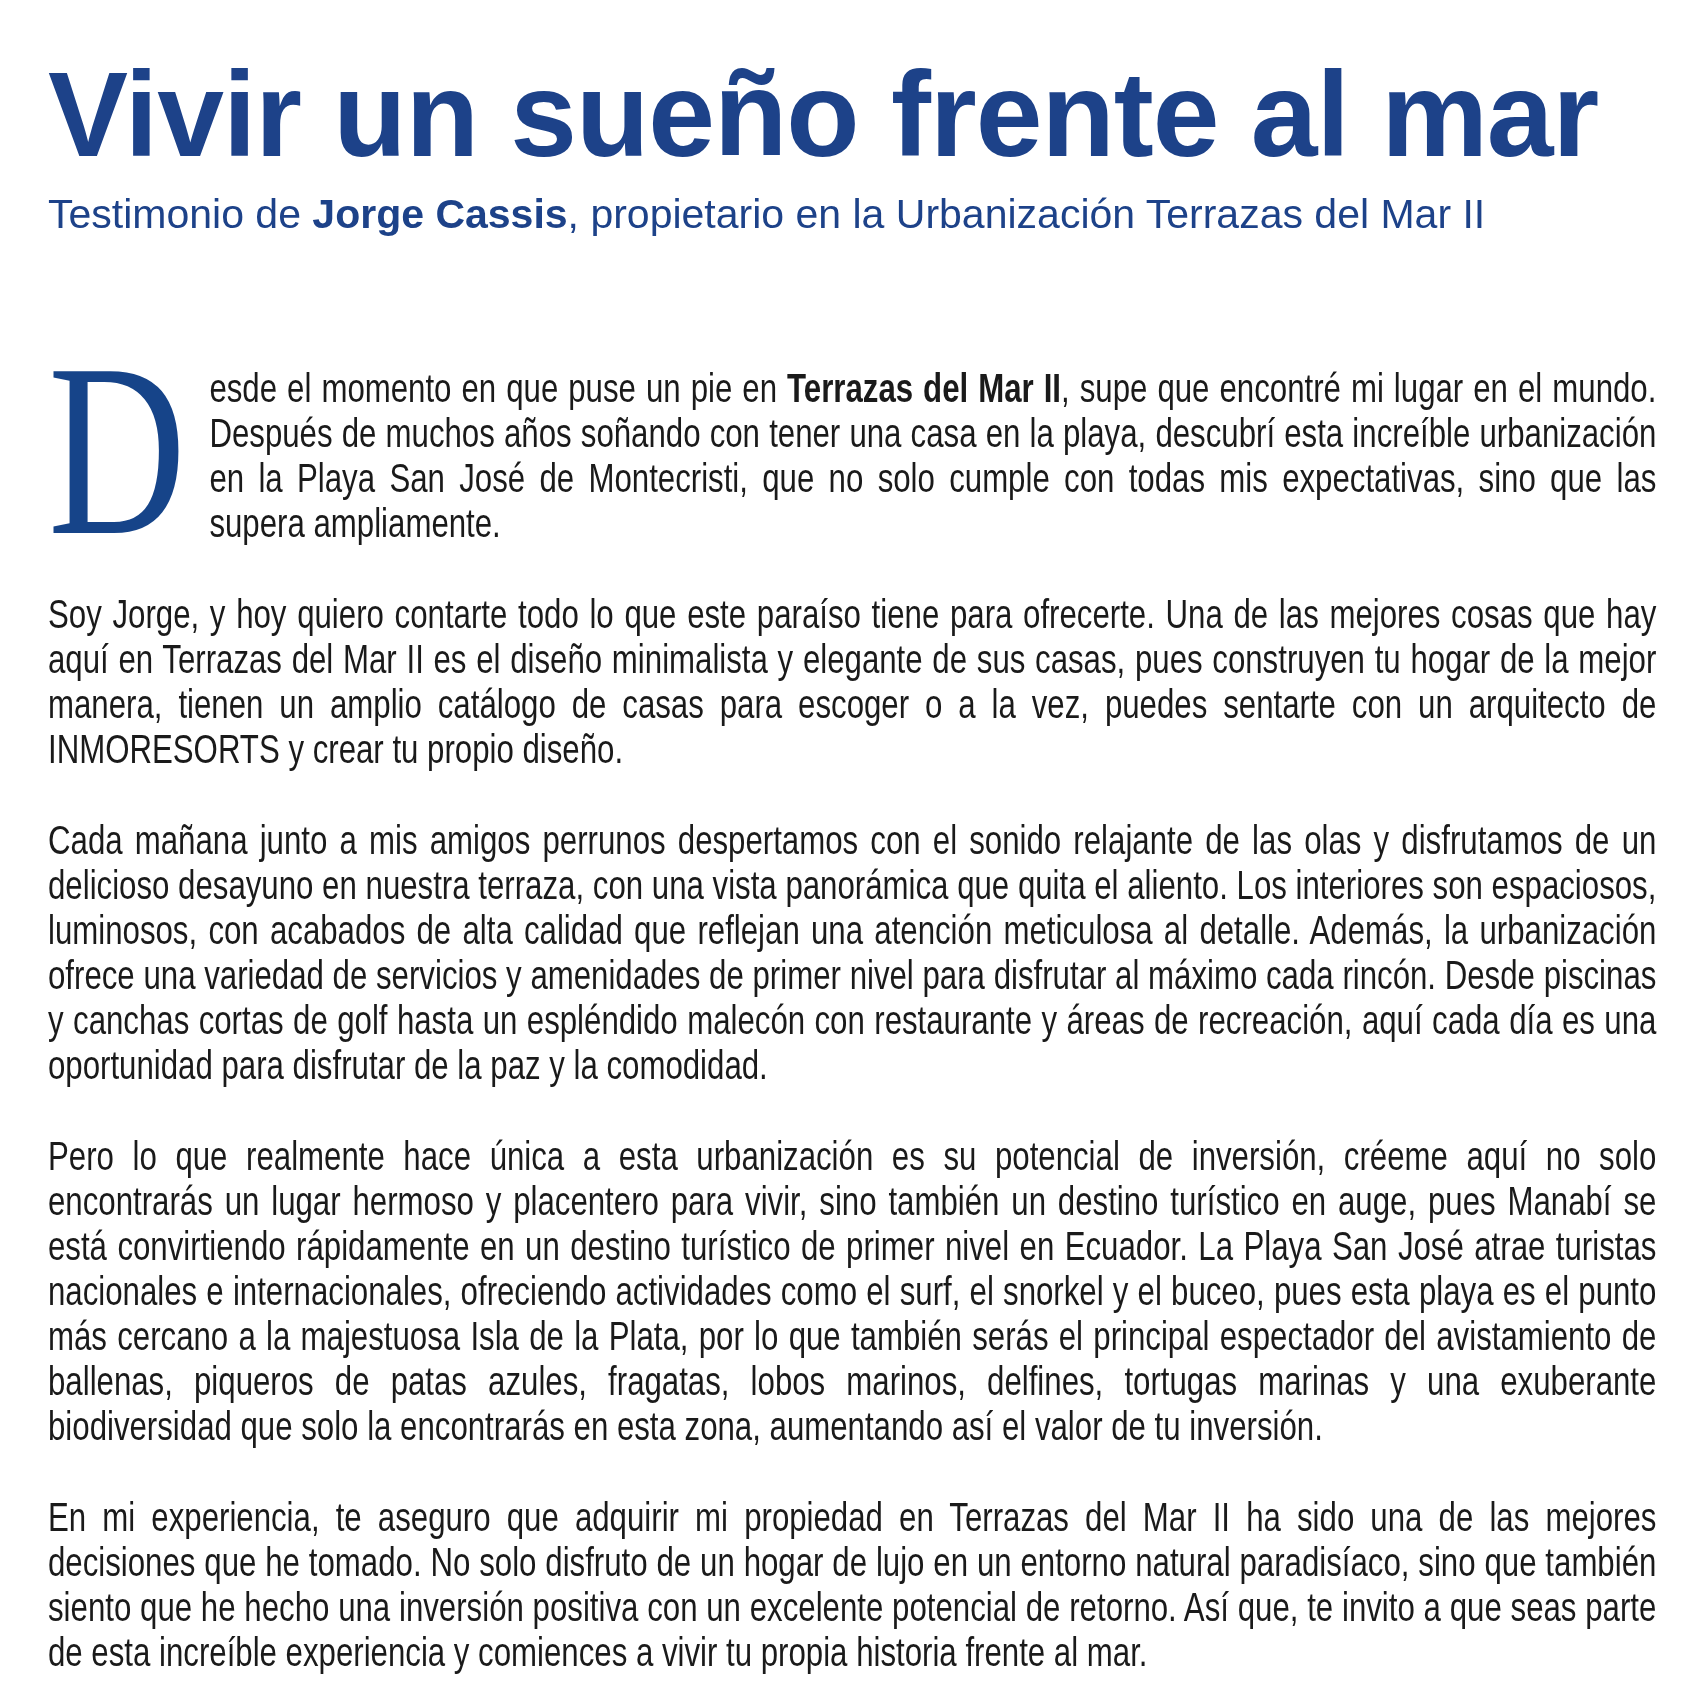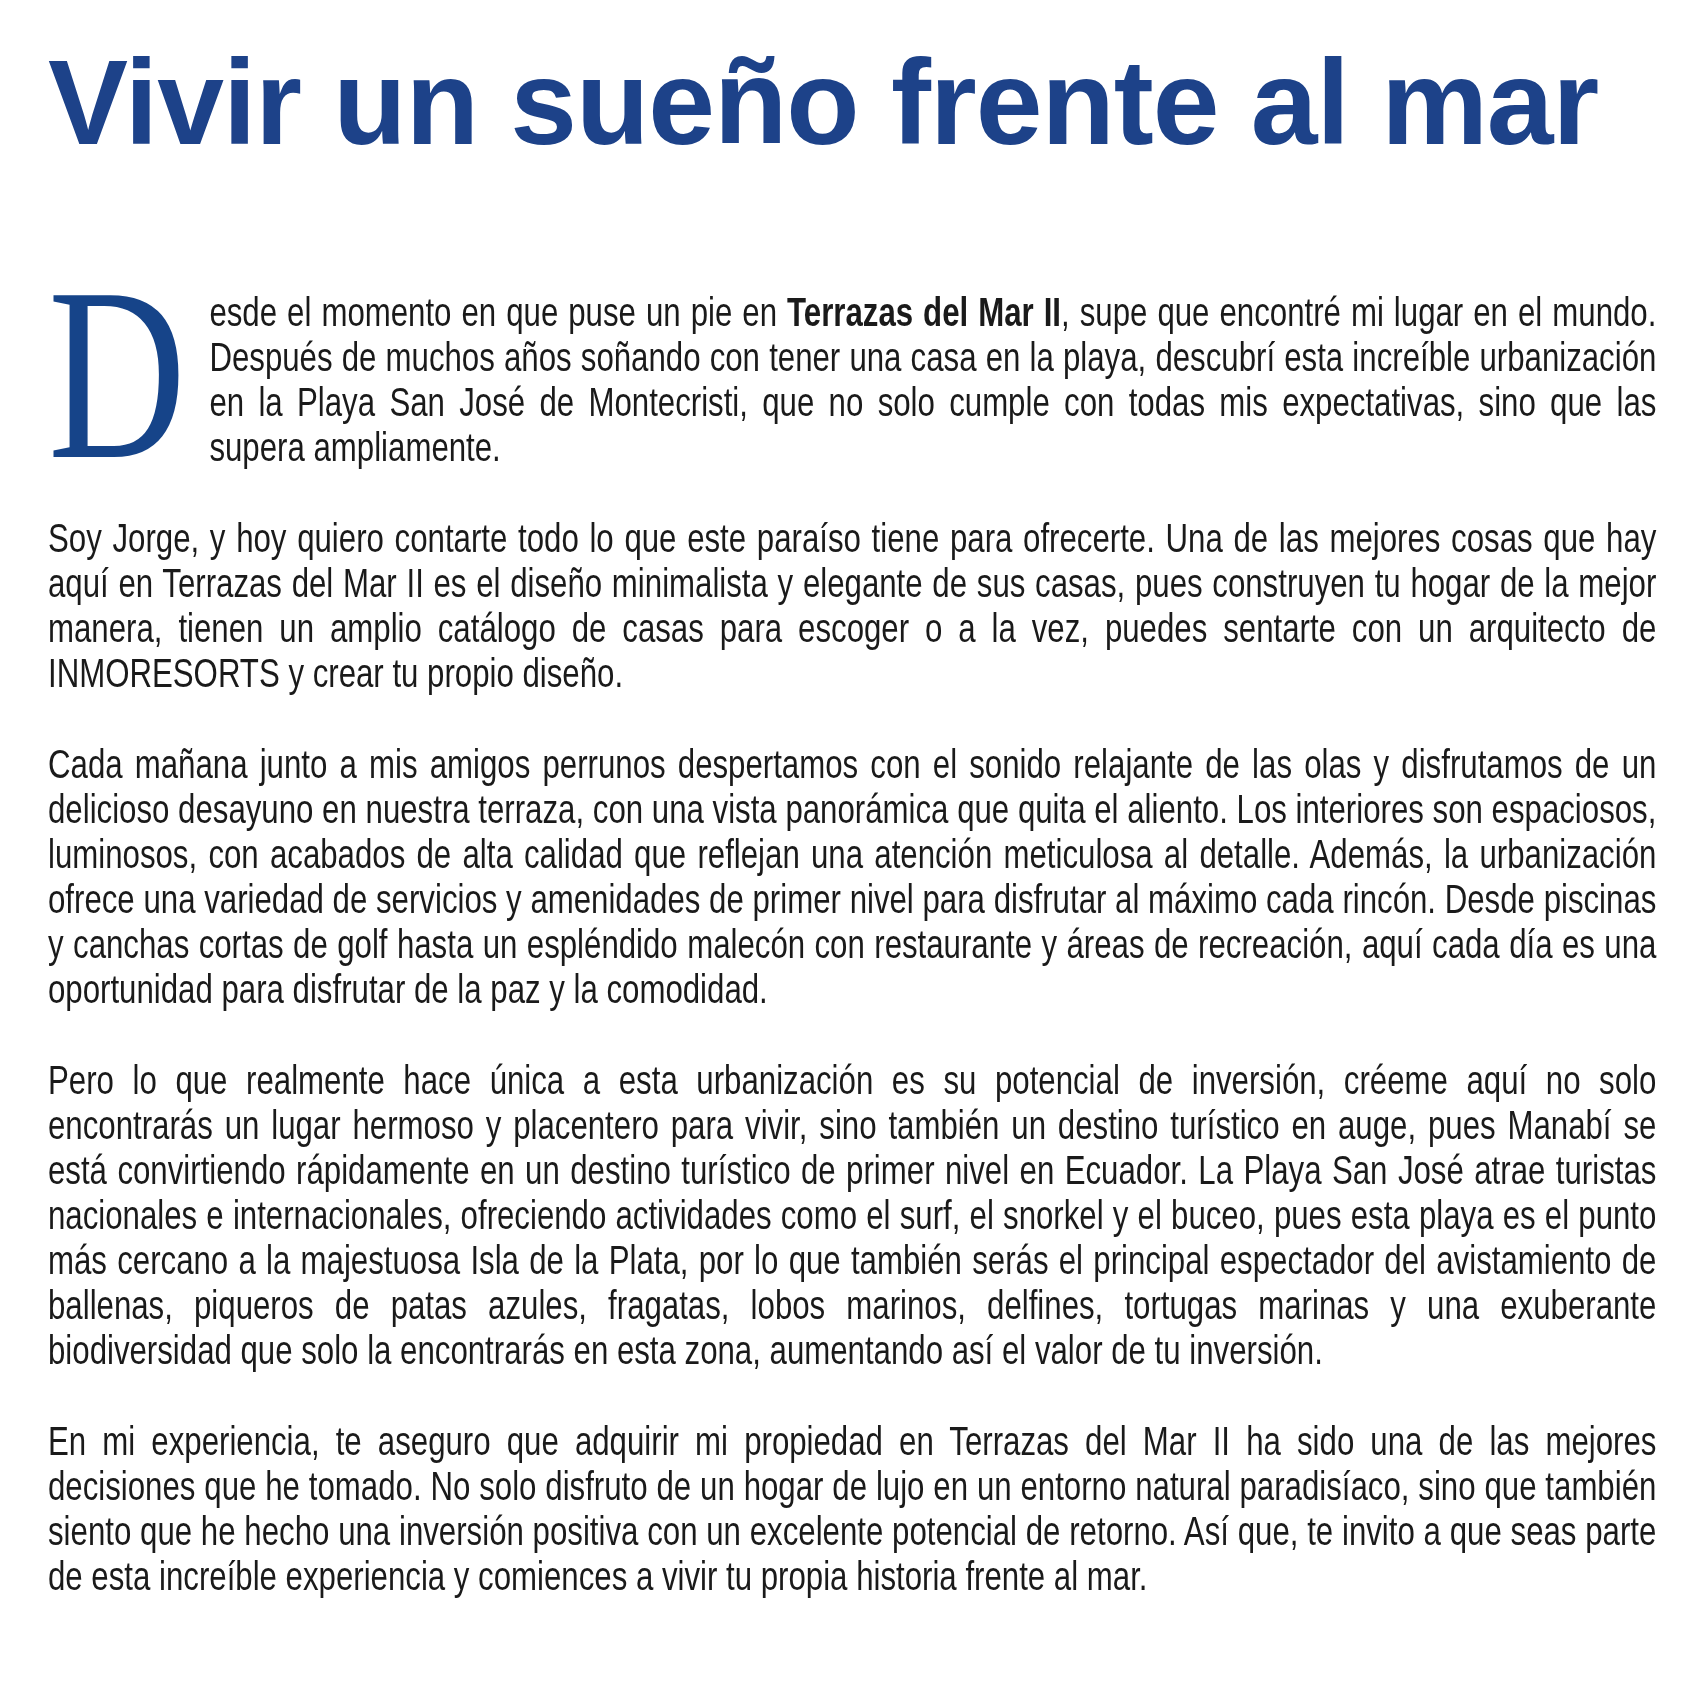--- a/index.html
+++ b/index.html
@@ -13,21 +13,21 @@
   body{
     width:1704px;
     height:1696px;
     overflow:hidden;
     font-family:"Liberation Sans","DejaVu Sans",sans-serif;
     color:var(--body-ink);
   }
   .page{
     width:1704px;
     height:1696px;
-    padding:0 48px;
+    padding:12px 48px;
   }
   
   .masthead{padding-top:42px;}
   .title{
     font-size:120px;
     line-height:120px;
     font-weight:700;
     letter-spacing:-1px;
     color:var(--accent);
     white-space:nowrap;
@@ -66,20 +66,21 @@
     margin:0 30px 0 0;
   }
 </style>
 </head>
 <body>
 
 <div class="page">
 
   <header class="masthead">
     <h1 class="title">Vivir un sueño frente al mar</h1>
+    <p class="subtitle"><span>Testimonio de </span><b>Jorge Cassis</b><span>, propietario en la Urbanización Terrazas del Mar II</span></p>
   </header>
 
   <main class="article">
 
     <p class="para"><span class="dropcap">D</span><span>esde el momento en que puse un pie en </span><b>Terrazas del Mar II</b><span>, supe que encontré mi lugar en el mundo. Después de muchos años soñando con tener una casa en la playa, descubrí esta increíble urbanización en la Playa San José de Montecristi, que no solo cumple con todas mis expectativas, sino que las supera ampliamente.</span></p>
 
     <p class="para">Soy Jorge, y hoy quiero contarte todo lo que este paraíso tiene para ofrecerte. Una de las mejores cosas que hay aquí en Terrazas del Mar II es el diseño minimalista y elegante de sus casas, pues construyen tu hogar de la mejor manera, tienen un amplio catálogo de casas para escoger o a la vez, puedes sentarte con un arquitecto de INMORESORTS y crear tu propio diseño.</p>
 
     <p class="para">Cada mañana junto a mis amigos perrunos despertamos con el sonido relajante de las olas y disfrutamos de un delicioso desayuno en nuestra terraza, con una vista panorámica que quita el aliento. Los interiores son espaciosos, luminosos, con acabados de alta calidad que reflejan una atención meticulosa al detalle. Además, la urbanización ofrece una variedad de servicios y amenidades de primer nivel para disfrutar al máximo cada rincón. Desde piscinas y canchas cortas de golf hasta un espléndido malecón con restaurante y áreas de recreación, aquí cada día es una oportunidad para disfrutar de la paz y la comodidad.</p>
 

